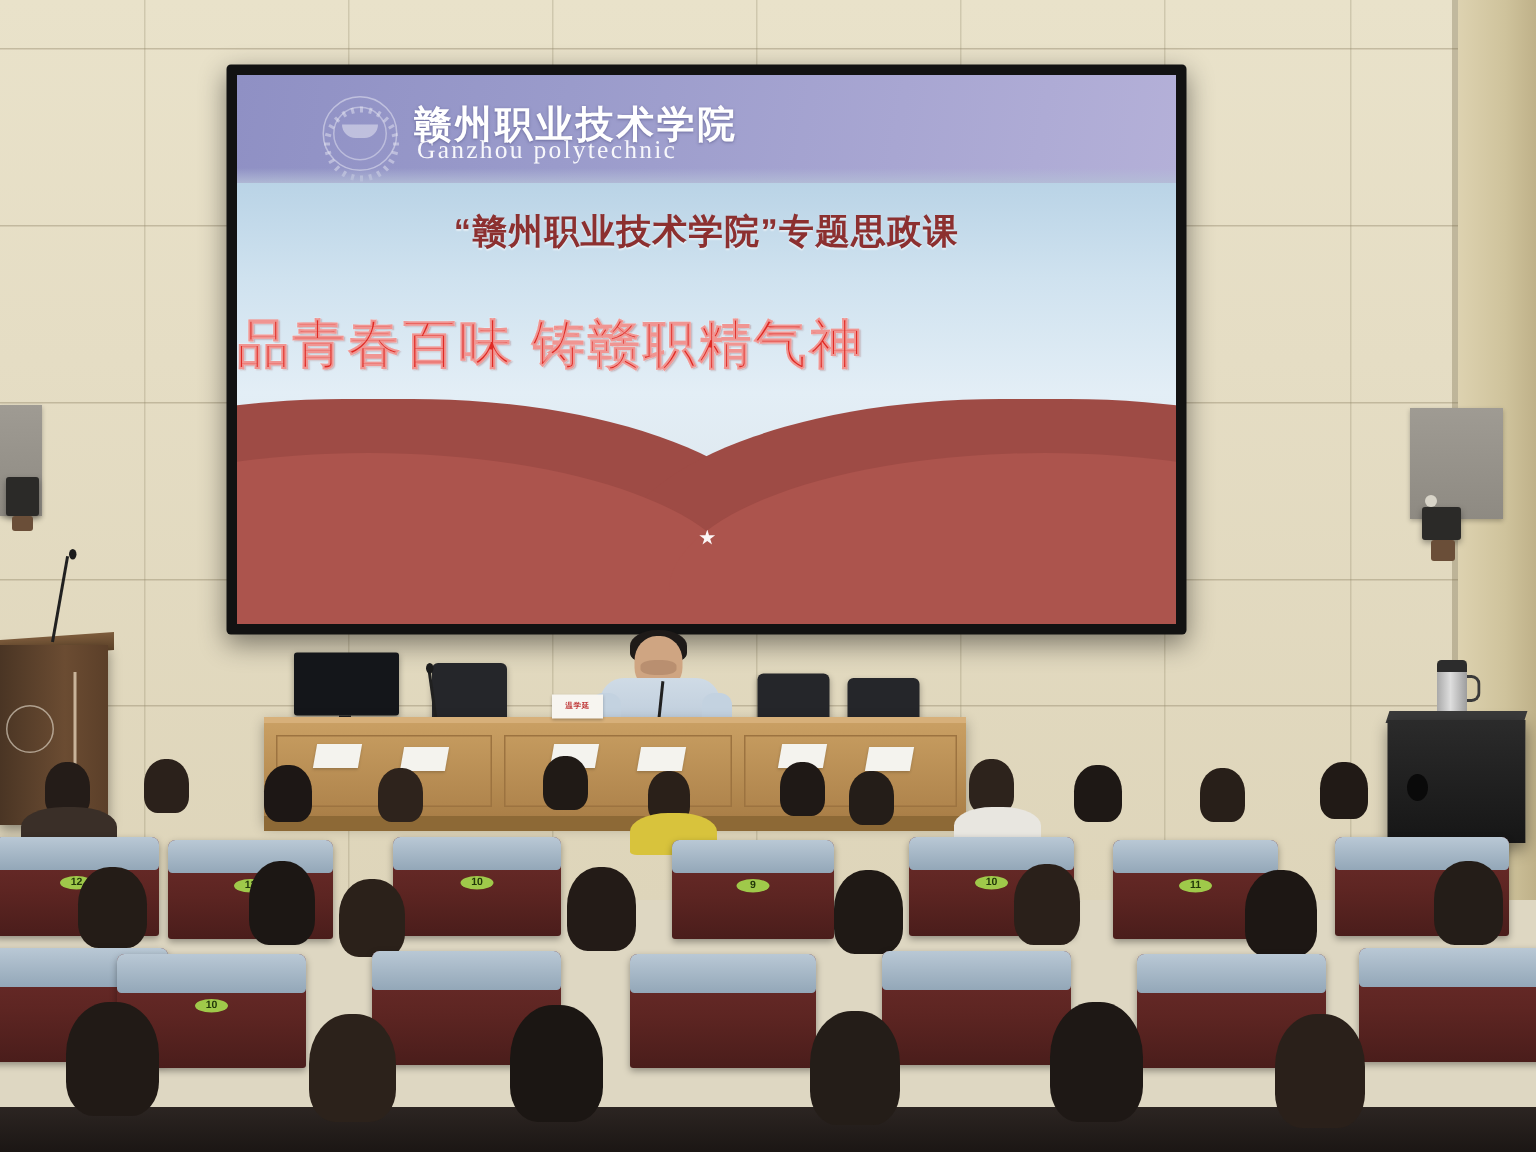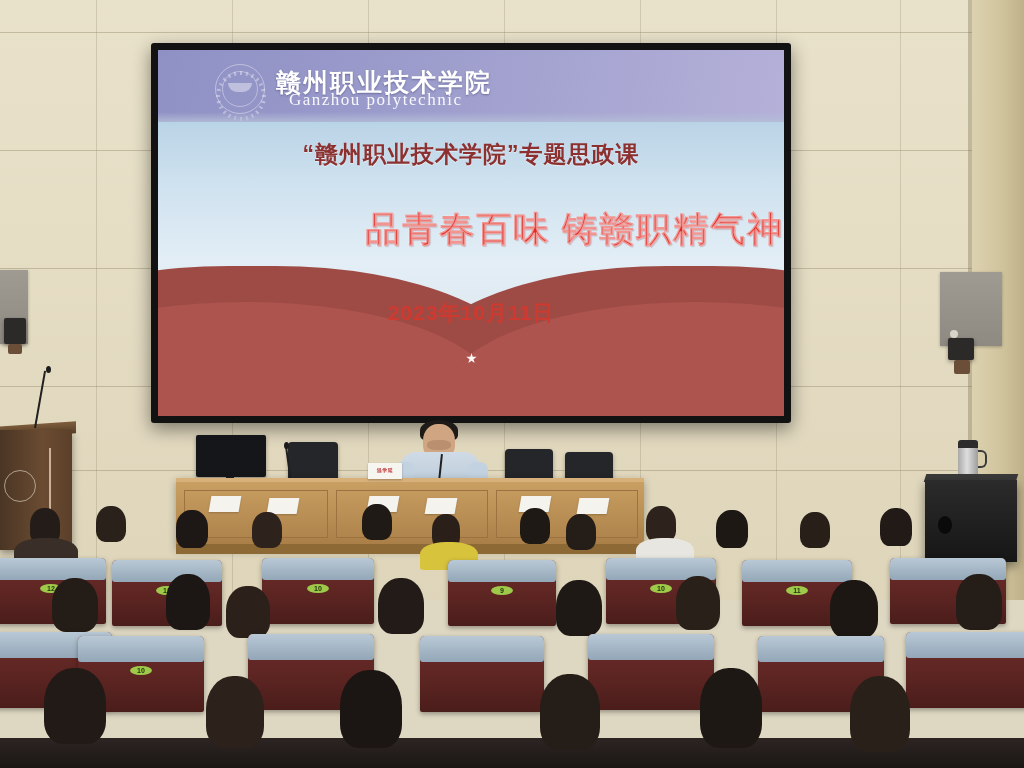--- a/index.html
+++ b/index.html
@@ -42,29 +42,29 @@
   .logo-in{width:34px;height:34px;border-radius:50%;border:1px solid rgba(255,255,255,.5);
         position:relative;}
   .logo-in:before{content:"";position:absolute;left:5px;top:11px;width:24px;height:9px;
         border-radius:0 0 12px 12px;background:rgba(255,255,255,.55);}
   .logo-tick{position:absolute;width:2px;height:4px;background:rgba(255,255,255,.5);
         left:50%;top:-1px;transform-origin:1px 25px;}
 
   .school-cn{position:absolute;left:118px;top:16px;color:#fff;font-size:25px;
         font-weight:bold;letter-spacing:2px;text-shadow:0 1px 2px rgba(60,60,110,.5);}
   .school-en{position:absolute;left:120px;top:40px;color:rgba(255,255,255,.92);
-        font-size:17px;letter-spacing:1.5px;font-family:"Liberation Serif",serif;margin-left:11px;}
+        font-size:17px;letter-spacing:1.5px;font-family:"Liberation Serif",serif;}
   .motto{position:absolute;right:34px;top:36px;color:rgba(255,255,255,.95);
         font-size:17px;letter-spacing:5px;font-family:"DejaVu Serif",serif;
         font-style:italic;font-weight:bold;text-shadow:0 1px 2px rgba(60,60,110,.45);}
 
   .subtitle{position:absolute;left:0;top:89px;width:100%;text-align:center;
         color:#8c3030;font-size:23px;font-weight:bold;letter-spacing:1px;
         text-shadow:0 1px 1px rgba(255,255,255,.5);}
-  .maintitle{position:absolute;left:0;top:156px;width:100%;text-align:right;
+  .maintitle{position:absolute;left:0;top:156px;width:100%;text-align:left;
         color:#e02a24;font-size:35px;font-weight:bold;letter-spacing:2px;
         -webkit-text-stroke:.5px rgba(255,255,255,.5);
         text-shadow:1px 1px 1px rgba(120,20,20,.25);}
   .presenter{position:absolute;left:0;top:212px;width:100%;text-align:center;
         color:#c9362e;font-size:21px;font-weight:bold;letter-spacing:1px;}
   .datetext{position:absolute;left:0;top:249px;width:100%;text-align:center;
         color:#cf3a30;font-size:21px;font-weight:bold;letter-spacing:1px;}
 
   .hill{position:absolute;left:-4%;width:108%;}
   .hill1{bottom:0;height:130px;background:#b05048;
@@ -226,21 +226,20 @@
               <div class="logo-tick" style="transform: rotate(330deg);"></div>
               <div class="logo-tick" style="transform: rotate(345deg);"></div>
             </div>
         </div>
         <div class="school-cn">赣州职业技术学院</div>
         <div class="school-en">Ganzhou  polytechnic</div>
       </div>
 
       <div class="subtitle">“赣州职业技术学院”专题思政课</div>
       <div class="maintitle">品青春百味  铸赣职精气神</div>
-      <div class="datetext">2023年10月11日</div>
     </div>
   </div>
 
   <div class="lectern-top"></div>
   <div class="lectern"></div>
   <div class="lectern-emblem"></div>
   <div class="mic" style="left:34px;top:370px;height:58px;transform:rotate(10deg);"></div>
   <div class="mic-head" style="left:46px;top:366px;"></div>
   <div class="cable" style="left:49px;top:448px;height:110px;"></div>
 

